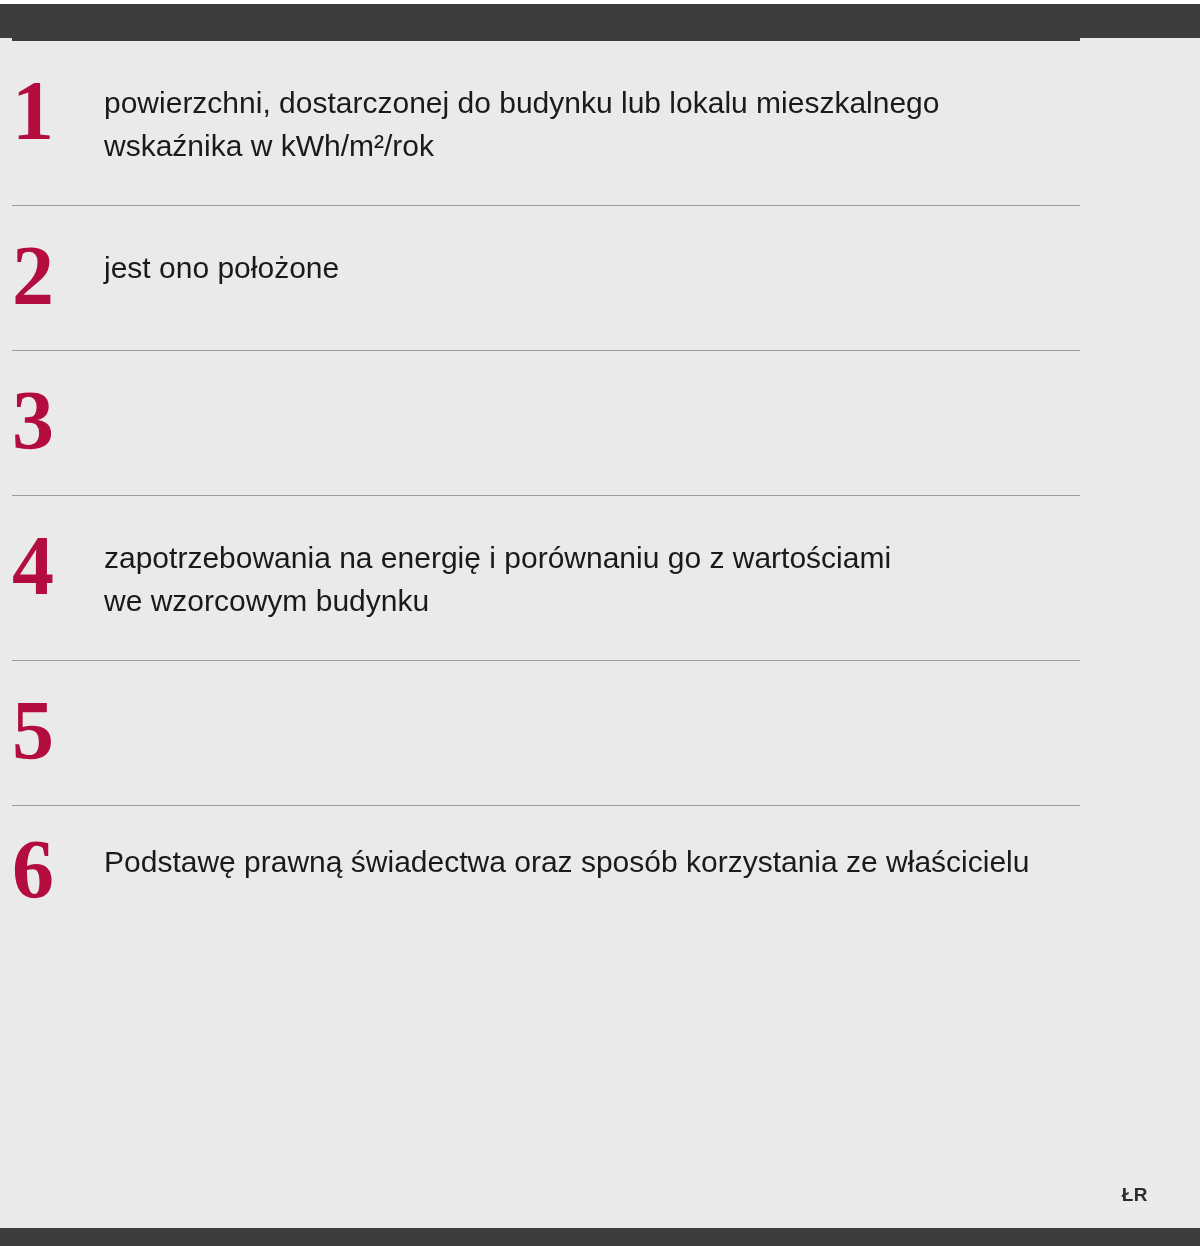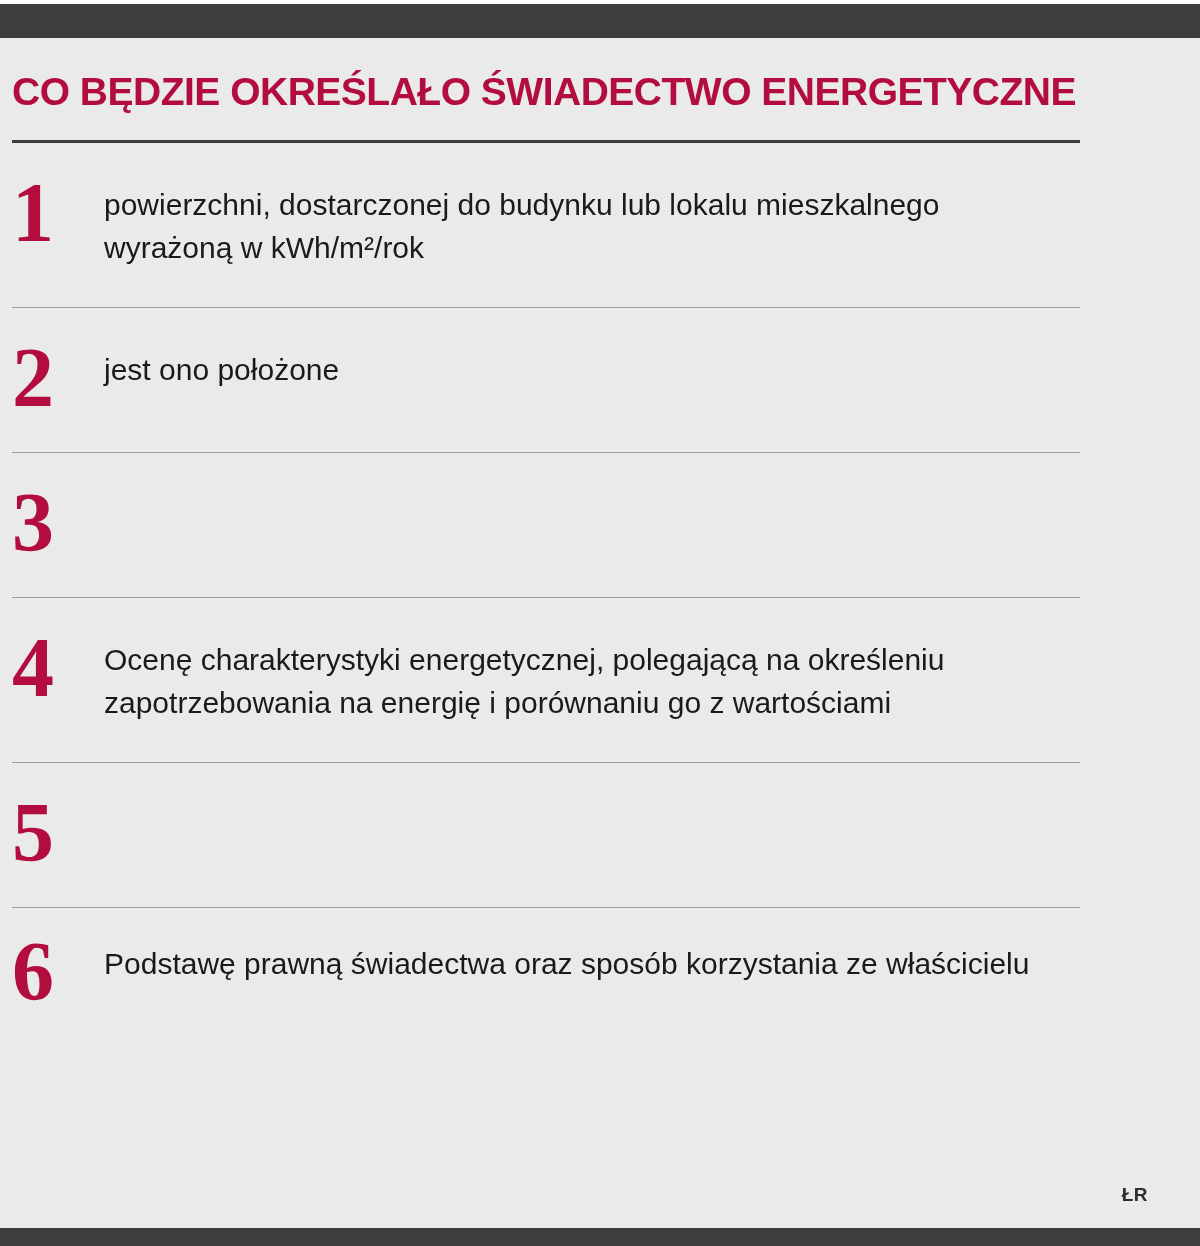--- a/index.html
+++ b/index.html
@@ -86,47 +86,46 @@
   }
 </style>
 </head>
 <body style="--accent: #b30d3f; --bar: #3d3d3d; --background: #eaeaea; --text: #1a1a1a; --separator: #9c9c9c;">
 
 <div class="topbar"></div>
 
 <div class="canvas">
   <div class="content">
 
-    <h1 class="title">CO BĘDZIE OKREŚLAŁO ŚWIADECTWO ENERGETYCZNE</h1>
     <div class="title-rule"></div>
 
     <section class="item first">
       <div class="num">1</div>
       <div class="text">
         <span class="line">powierzchni, dostarczonej do budynku lub lokalu mieszkalnego</span>
-        <span class="line">wyrażoną w kWh/m²/rok</span>
+        <span class="line">wskaźnika w kWh/m²/rok</span>
       </div>
     </section>
 
     <section class="item">
       <div class="num">2</div>
       <div class="text">
         <span class="line">jest ono położone</span>
       </div>
     </section>
 
     <section class="item">
       <div class="num">3</div>
     </section>
 
     <section class="item">
       <div class="num">4</div>
       <div class="text">
-        <span class="line">Ocenę charakterystyki energetycznej, polegającą na określeniu</span>
         <span class="line">zapotrzebowania na energię i porównaniu go z wartościami</span>
+        <span class="line">we wzorcowym budynku</span>
       </div>
     </section>
 
     <section class="item">
       <div class="num">5</div>
     </section>
 
     <section class="item last">
       <div class="num">6</div>
       <div class="text">

